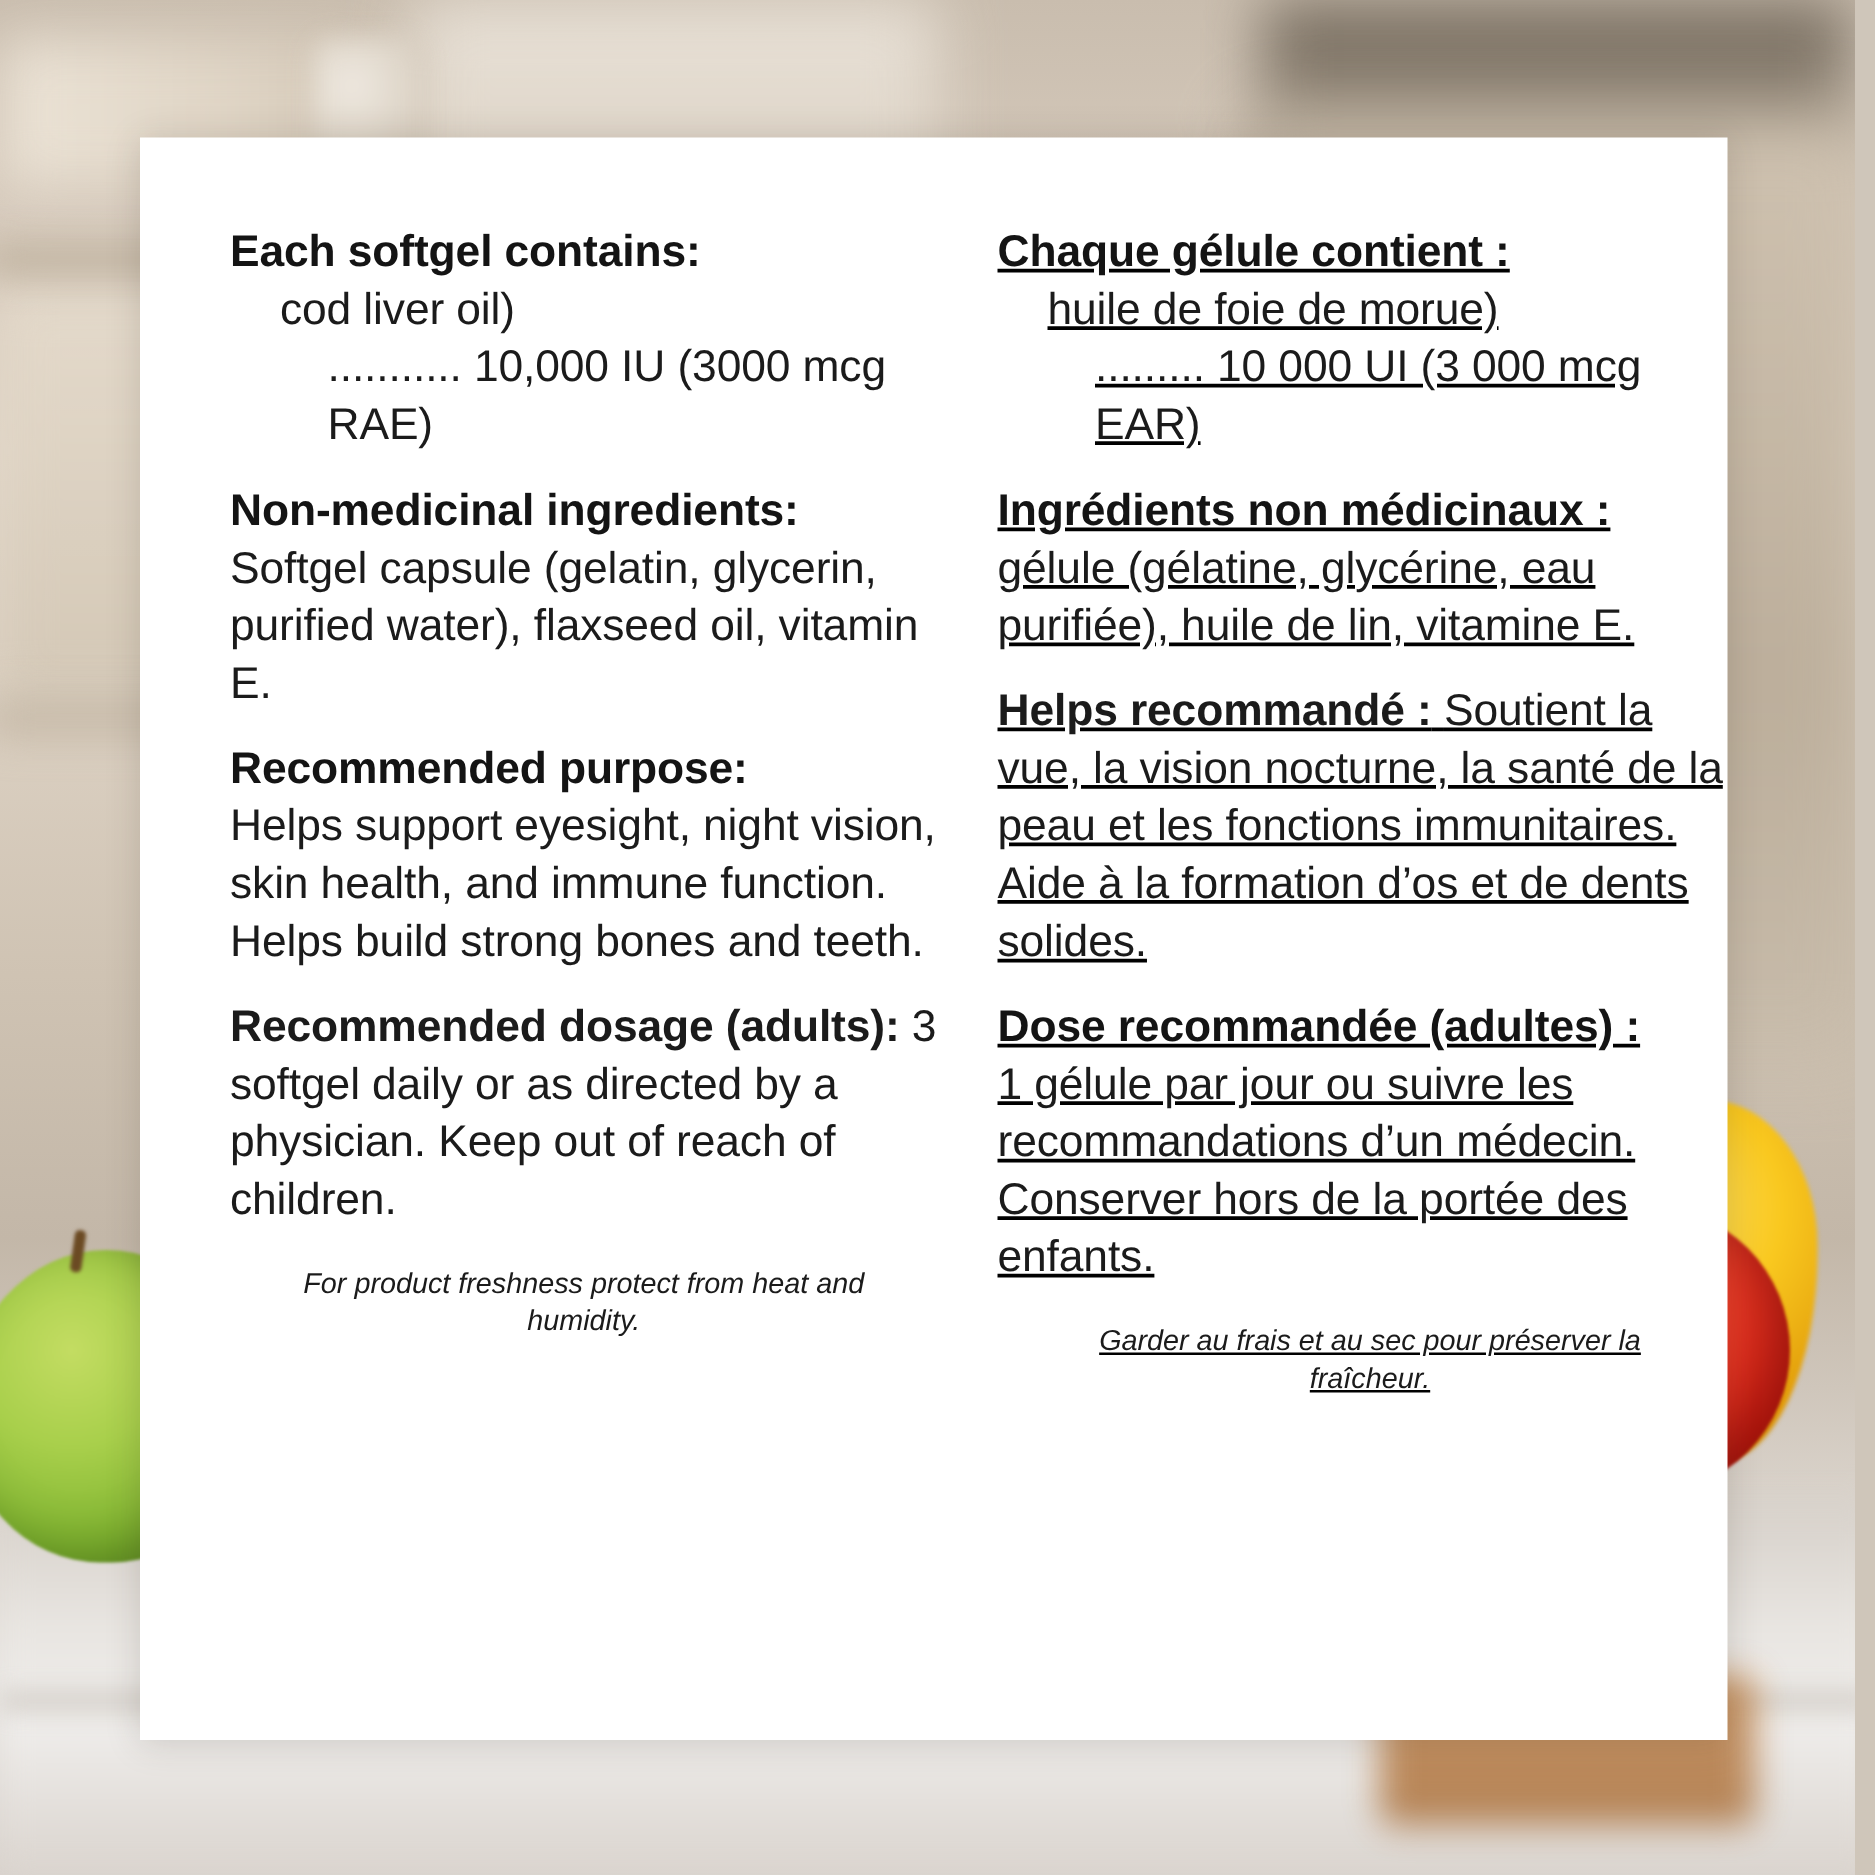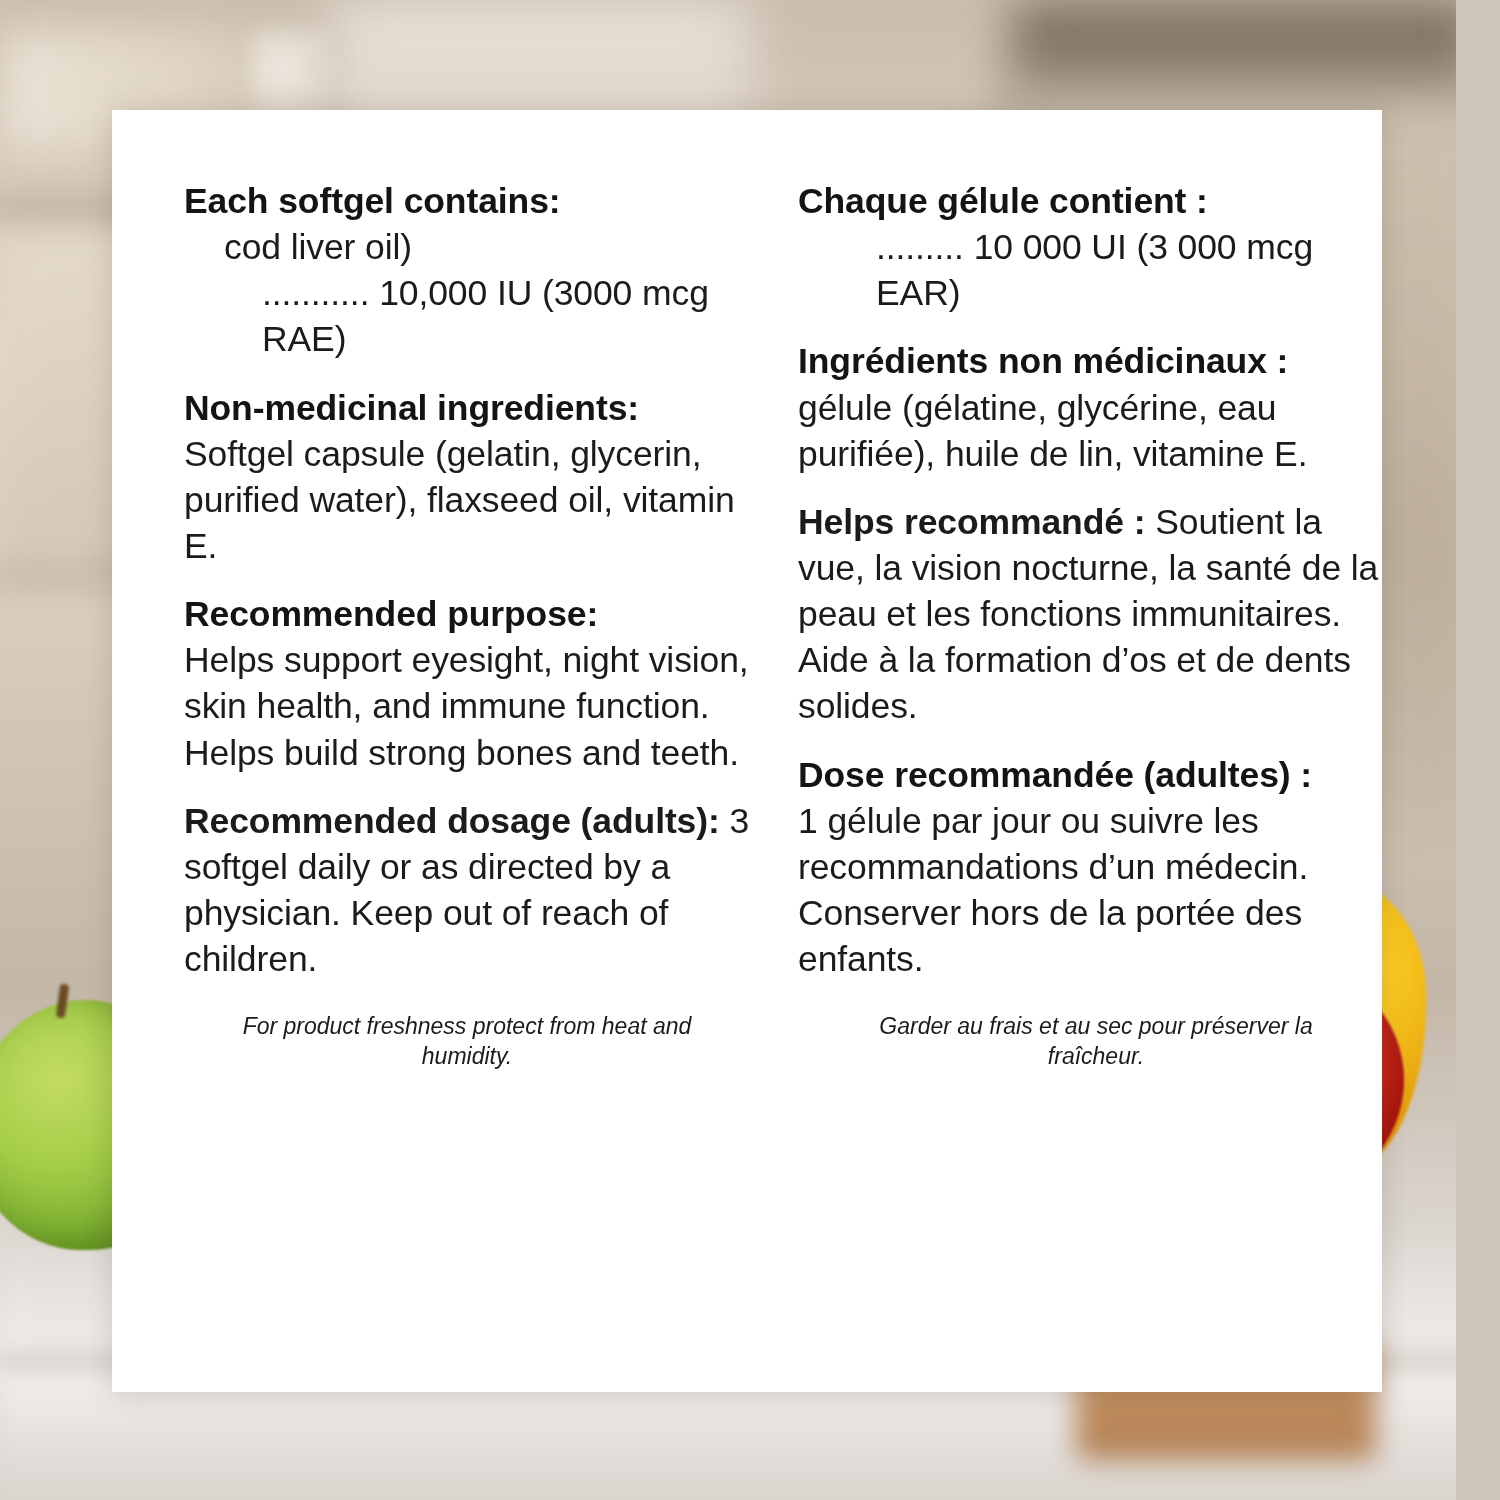--- a/index.html
+++ b/index.html
@@ -12,20 +12,21 @@
     overflow: hidden;
     font-family: "Liberation Sans", sans-serif;
     background: #cfc6ba;
   }
 
   #scene {
     position: relative;
     width: 1456px;
     height: 1500px;
     overflow: hidden;
+    padding-left: 28px;
   }
 
   
   .bg-base {
     position: absolute;
     inset: 0;
     background:
       linear-gradient(to bottom,
         #c9bdae 0%,
         #d6cabc 12%,
@@ -217,21 +218,21 @@
     width: 100%;
     display: flex;
     padding: 68px 58px 0 72px;
     box-sizing: border-box;
     gap: 48px;
   }
   .col {
     width: 566px;
     flex: 0 0 auto;
   }
-  .col-fr { width: 596px; }
+  .col-fr { width: 596px; text-decoration: underline; }
 
   .blk { margin-bottom: 22px; }
 
   .t {
     color: #1b1b1b;
     font-size: 35.5px;
     line-height: 1.30;
     letter-spacing: -0.1px;
   }
   .head {
@@ -309,20 +310,21 @@
           </div>
         </div>
 
         <div class="footnote">For product freshness protect from heat and humidity.</div>
       </div>
 
       <div class="col col-fr">
 
         <div class="blk">
           <div class="t head">Chaque gélule contient :</div>
+          <div class="t indent1">huile de foie de morue)</div>
           <div class="t indent2">......... 10 000 UI (3 000 mcg EAR)</div>
         </div>
 
         <div class="blk">
           <div class="t head">Ingrédients non médicinaux :</div>
           <div class="t">gélule (gélatine, glycérine, eau purifiée), huile de lin, vitamine E.</div>
         </div>
 
         <div class="blk">
           <div class="t">

